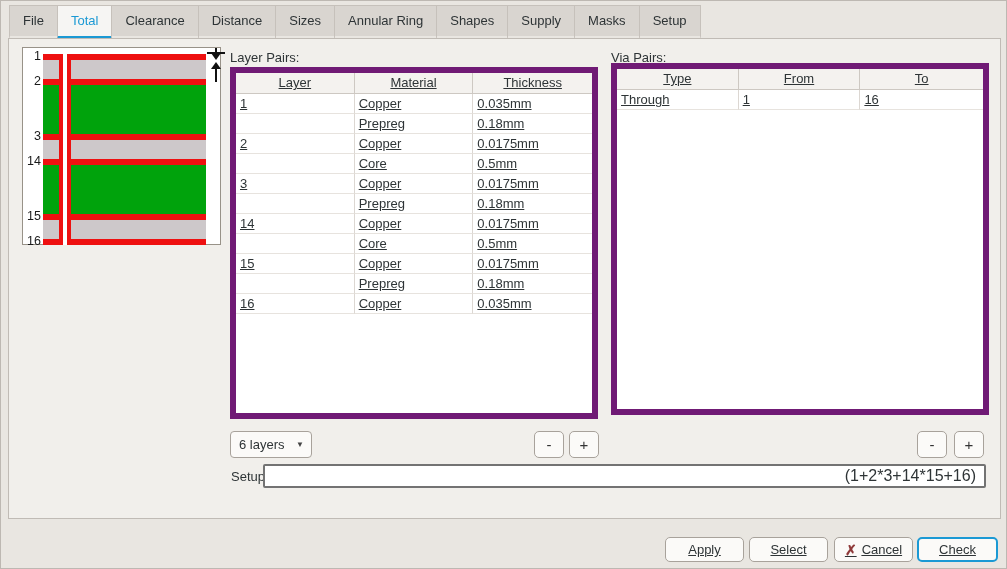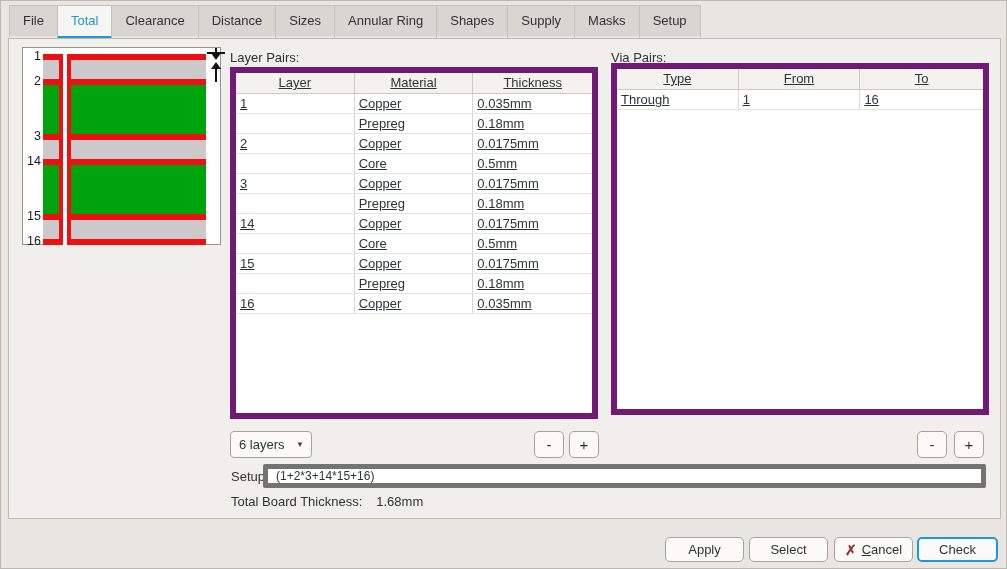--- a/index.html
+++ b/index.html
@@ -48,29 +48,29 @@
   .td:last-child{border-right:none;}
   
   .combo{position:absolute;left:229px;top:430px;width:82px;height:27px;box-sizing:border-box;
     background:#fbfaf8;border:1px solid #a8a29b;border-radius:4px;line-height:25px;padding-left:8px;cursor:default;}
   .combo .arrow{position:absolute;right:7px;top:0;font-size:8px;line-height:25px;color:#444;}
   .small-btn{position:absolute;width:30px;height:27px;box-sizing:border-box;background:#fbfaf8;
     border:1px solid #a8a29b;border-radius:5px;font-family:"Liberation Sans",sans-serif;
     font-size:15px;color:#333;line-height:23px;text-align:center;padding:0;cursor:default;}
   .setup-label{position:absolute;left:230px;top:468px;}
   .setup-input{position:absolute;left:262px;top:463px;width:723px;height:24px;box-sizing:border-box;
-    background:#fff;border:5px solid #737373;border-radius:2px;padding:0 8px;
-    font-family:"Liberation Sans",sans-serif;font-size:12px;color:#2e3436;}
+    background:#fff;border:2px solid #737373;border-radius:2px;padding:0 8px;
+    font-family:"Liberation Sans",sans-serif;font-size:16px;color:#2e3436;text-align:right;}
   .total-row{position:absolute;left:230px;top:493px;}
   .total-row .val{margin-left:14px;}
   
   .btn{position:absolute;top:536px;height:25px;box-sizing:border-box;background:#fbfaf8;
     border:1px solid #a8a29b;border-radius:5px;font-family:"Liberation Sans",sans-serif;
     font-size:13px;color:#2e3436;display:flex;align-items:center;justify-content:center;gap:5px;
-    padding:8px;cursor:default;}
+    padding:8px;cursor:default;text-decoration:underline;}
   .btn .x-icon{color:#8f3a3a;font-weight:bold;font-size:14px;}
   .btn .u{text-decoration:underline;}
   .btn.default{border:2px solid #1b99d4;}
 </style>
 </head>
 <body>
 
 <div class="window">
 
   <div class="tabbar" id="tabbar">
@@ -221,23 +221,20 @@
           <div class="td" style="width: 126px;">16</div>
         </div>
       </div>
   </div>
   <button class="small-btn" style="left:916px;top:430px;">-</button>
   <button class="small-btn" style="left:953px;top:430px;">+</button>
 
   <div class="setup-label">Setup</div>
   <input class="setup-input" type="text" value="(1+2*3+14*15+16)" style="">
 
-  <div class="total-row">
-    <span>Total Board Thickness:</span><span class="val">1.68mm</span>
-  </div>
 
   <button class="btn" style="left:664px;width:79px;">
     <span>Apply</span>
   </button>
   <button class="btn" style="left:748px;width:79px;">
     <span>Select</span>
   </button>
   <button class="btn" style="left:833px;width:79px;">
     <span class="x-icon">✗</span>
     <span><span class="u">C</span><span>ancel</span></span>

